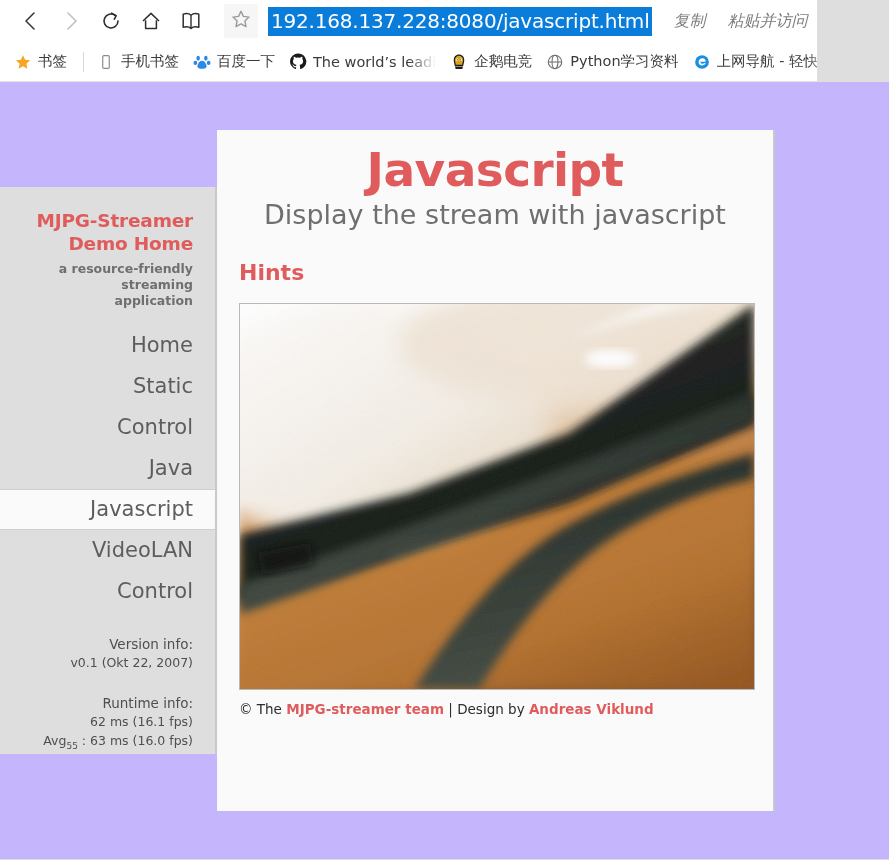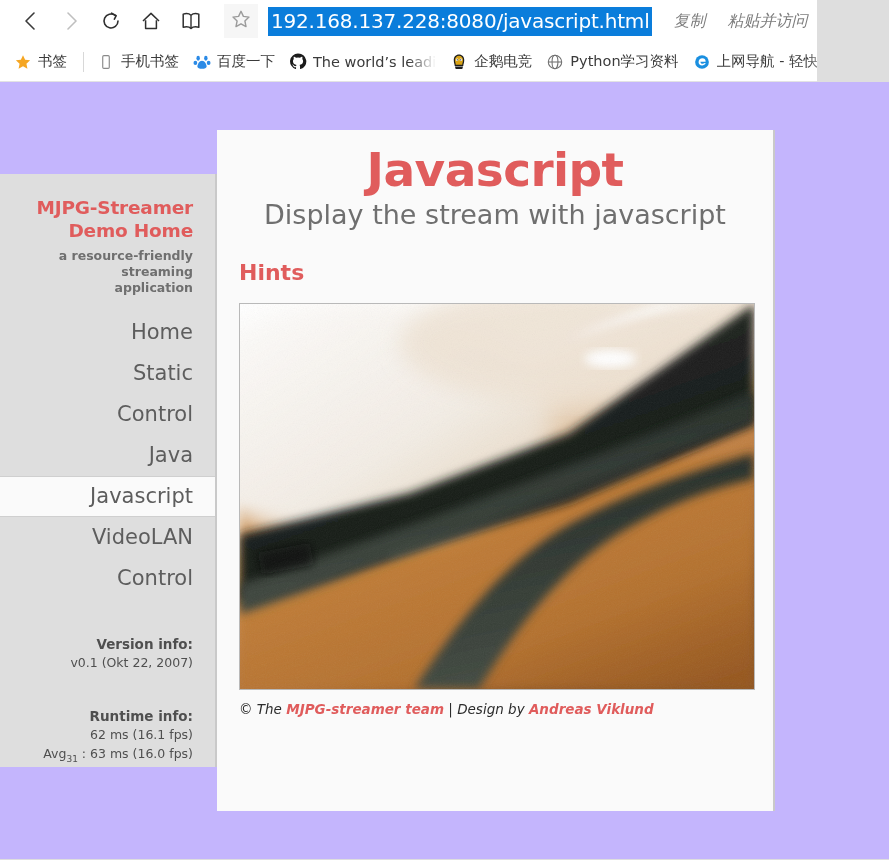--- a/index.html
+++ b/index.html
@@ -140,23 +140,23 @@
   }
   .menu-item.active {
     background: #fafafa;
     border-top: 1px solid #cfcfcf;
     border-bottom: 1px solid #cfcfcf;
     padding-top: 3px; padding-bottom: 4px;
   }
   .info-block { padding: 0 22px 0 10px; }
   .info-title {
     color: #4f4f4f;
-    font-weight: bold;
+    font-weight: normal;
     font-size: 13.5px;
-    margin-top: 37px;
+    margin-top: 24px;
   }
   .info-line {
     color: #4f4f4f;
     font-size: 12.5px;
     line-height: 16px;
     margin-top: 3px;
   }
   .info-line sub { font-size: 9px; }
 
   #content {
@@ -207,21 +207,20 @@
     background: #000;
     overflow: hidden;
     position: relative;
   }
   #stream-canvas { width: 100%; height: 100%; display: block; }
 
   #footer {
     margin-top: 11px;
     font-size: 13.5px;
     color: #2c2c2c;
-    font-style: italic;
   }
   #footer a { color: #e05c5c; font-weight: bold; text-decoration: none; }
 
   #right-gutter { flex: 1 1 auto; background: #dedede; }
 </style>
 </head>
 <body>
 
 <div id="browser-chrome">
 
@@ -396,21 +395,21 @@
     </div>
 
     <div class="info-block">
       <div class="info-title">Version info:</div>
       <div class="info-line">v0.1 (Okt 22, 2007)</div>
     </div>
 
     <div class="info-block">
       <div class="info-title">Runtime info:</div>
       <div class="info-line">62 ms (16.1 fps)</div>
-      <div class="info-line"><span>Avg</span><sub>31</sub> <span>: 63 ms (16.0 fps)</span></div>
+      <div class="info-line"><span>Avg</span><sub>55</sub> <span>: 63 ms (16.0 fps)</span></div>
     </div>
   </div>
 
   <div id="content">
 
     <h1 id="page-title">Javascript</h1>
     <h2 id="page-subtitle">Display the stream with javascript</h2>
 
     <h3 id="hints-title">Hints</h3>
 

